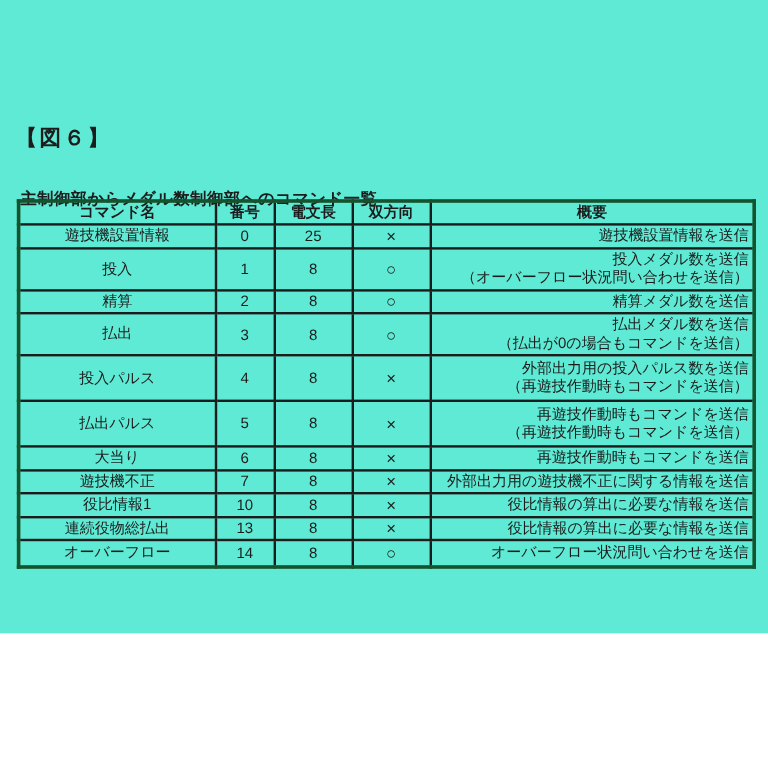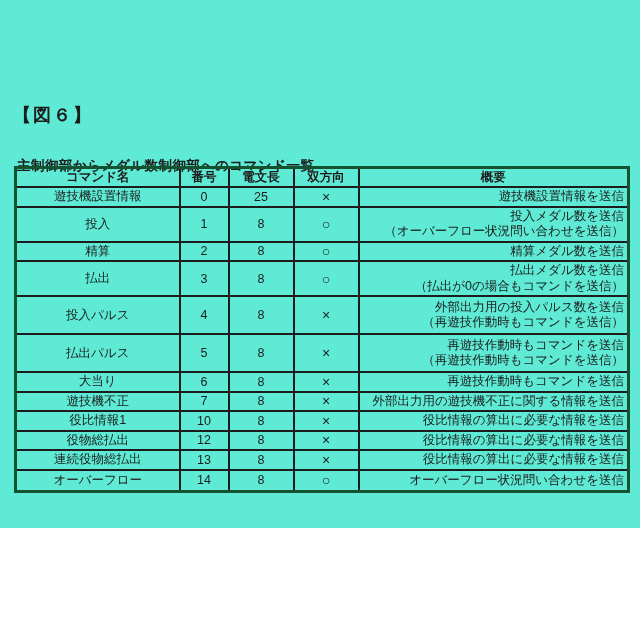--- a/index.html
+++ b/index.html
@@ -144,27 +144,20 @@
 
       <tr class="rh-s">
         <td class="c-name">役比情報1</td>
         <td class="c-no">10</td>
         <td class="c-len">8</td>
         <td class="c-bi">×</td>
         <td class="c-desc">役比情報の算出に必要な情報を送信</td>
       </tr>
 
 
-      <tr class="rh-s">
-        <td class="c-name">役物総払出</td>
-        <td class="c-no">12</td>
-        <td class="c-len">8</td>
-        <td class="c-bi">×</td>
-        <td class="c-desc">役比情報の算出に必要な情報を送信</td>
-      </tr>
 
       <tr class="rh-s">
         <td class="c-name">連続役物総払出</td>
         <td class="c-no">13</td>
         <td class="c-len">8</td>
         <td class="c-bi">×</td>
         <td class="c-desc">役比情報の算出に必要な情報を送信</td>
       </tr>
 
       <tr class="rh-l">

